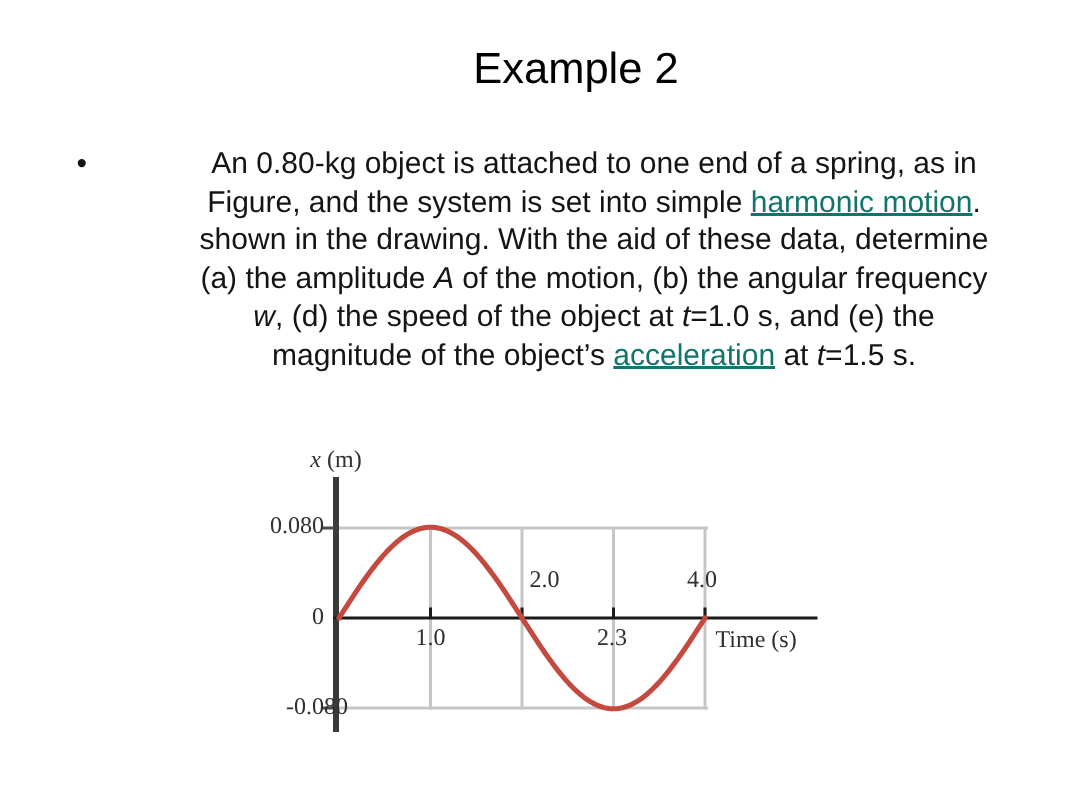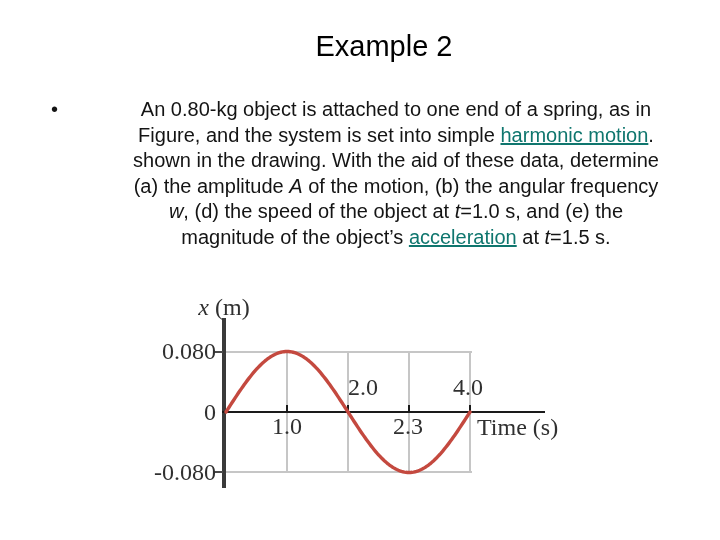--- a/index.html
+++ b/index.html
@@ -7,21 +7,21 @@
          font-family:"Liberation Sans",sans-serif;}
   .title{position:absolute;left:64px;top:30px;width:640px;margin:0;text-align:center;
          font-size:29px;font-weight:400;color:#000000;}
   .bullet{position:absolute;left:51px;top:97px;font-size:20px;line-height:25.6px;color:#141414;}
   .body-lines{position:absolute;left:72px;top:97px;width:648px;font-size:20px;
               line-height:25.6px;color:#141414;text-align:center;}
   .tline{white-space:nowrap;}
   .link{color:#0f766e;cursor:pointer;}
   .ital{font-style:italic;}
   .pl{position:absolute;}
-  .serif{font-family:"Liberation Serif",serif;font-size:24px;line-height:22px;color:#303030;}
+  .serif{font-family:"Liberation Serif",serif;font-size:16px;line-height:22px;color:#303030;}
   .grid{background:#c6c6c6;}
   .yaxis{left:222px;top:318px;width:4px;height:170px;background:#3a3a3a;}
   .xaxis{left:222px;top:411px;width:323px;height:2px;background:#1a1a1a;}
   .ytick{left:214px;width:9px;height:2px;background:#4a4a4a;}
   .xtick{top:405px;width:2px;height:7px;background:#1a1a1a;}
   .vgrid{top:352px;width:2px;height:121px;}
   .hgrid{left:226px;width:246px;height:2px;}
   .r{text-align:right;}
   .c{text-align:center;}
 </style>
@@ -63,21 +63,21 @@
 
     <svg id="curve-svg" style="position:absolute;left:222px;top:348px;width:254px;height:130px;overflow:visible" viewBox="0 0 254 130">
       <path id="sine-path" fill="none" stroke-width="3.4" stroke-linecap="round" stroke-linejoin="round" d="M4.00 64.00 L5.53 61.62 L7.05 59.25 L8.57 56.89 L10.10 54.54 L11.63 52.20 L13.15 49.88 L14.67 47.58 L16.20 45.30 L17.73 43.06 L19.25 40.85 L20.78 38.67 L22.30 36.53 L23.82 34.44 L25.35 32.39 L26.88 30.39 L28.40 28.44 L29.93 26.54 L31.45 24.71 L32.97 22.93 L34.50 21.22 L36.02 19.57 L37.55 18.00 L39.07 16.49 L40.60 15.05 L42.13 13.70 L43.65 12.42 L45.18 11.21 L46.70 10.09 L48.23 9.06 L49.75 8.11 L51.27 7.24 L52.80 6.46 L54.32 5.77 L55.85 5.17 L57.38 4.66 L58.90 4.24 L60.43 3.92 L61.95 3.69 L63.48 3.55 L65.00 3.50 L66.52 3.55 L68.05 3.69 L69.58 3.92 L71.10 4.24 L72.63 4.66 L74.15 5.17 L75.67 5.77 L77.20 6.46 L78.73 7.24 L80.25 8.11 L81.77 9.06 L83.30 10.09 L84.83 11.21 L86.35 12.42 L87.88 13.70 L89.40 15.05 L90.92 16.49 L92.45 18.00 L93.98 19.57 L95.50 21.22 L97.02 22.93 L98.55 24.71 L100.08 26.54 L101.60 28.44 L103.13 30.39 L104.65 32.39 L106.17 34.44 L107.70 36.53 L109.23 38.67 L110.75 40.85 L112.27 43.06 L113.80 45.30 L115.33 47.58 L116.85 49.88 L118.38 52.20 L119.90 54.54 L121.42 56.89 L122.95 59.25 L124.48 61.62 L126.00 64.00 L127.52 66.38 L129.05 68.75 L130.58 71.11 L132.10 73.46 L133.63 75.80 L135.15 78.12 L136.67 80.42 L138.20 82.70 L139.72 84.94 L141.25 87.15 L142.78 89.33 L144.30 91.47 L145.83 93.56 L147.35 95.61 L148.88 97.61 L150.40 99.56 L151.92 101.46 L153.45 103.29 L154.97 105.07 L156.50 106.78 L158.03 108.43 L159.55 110.00 L161.08 111.51 L162.60 112.95 L164.13 114.30 L165.65 115.58 L167.17 116.79 L168.70 117.91 L170.22 118.94 L171.75 119.89 L173.28 120.76 L174.80 121.54 L176.33 122.23 L177.85 122.83 L179.38 123.34 L180.90 123.76 L182.42 124.08 L183.95 124.31 L185.47 124.45 L187.00 124.50 L188.53 124.45 L190.05 124.31 L191.58 124.08 L193.10 123.76 L194.63 123.34 L196.15 122.83 L197.67 122.23 L199.20 121.54 L200.72 120.76 L202.25 119.89 L203.78 118.94 L205.30 117.91 L206.83 116.79 L208.35 115.58 L209.88 114.30 L211.40 112.95 L212.92 111.51 L214.45 110.00 L215.97 108.43 L217.50 106.78 L219.03 105.07 L220.55 103.29 L222.08 101.46 L223.60 99.56 L225.13 97.61 L226.65 95.61 L228.17 93.56 L229.70 91.47 L231.22 89.33 L232.75 87.15 L234.28 84.94 L235.80 82.70 L237.33 80.42 L238.85 78.12 L240.38 75.80 L241.90 73.46 L243.42 71.11 L244.95 68.75 L246.47 66.38 L248.00 64.00 " stroke="#c4493f"></path>
     </svg>
 
     <div class="pl serif c" style="left:186px;top:296px;width:76px">
       <span class="ital">x</span><span> (m)</span>
     </div>
     <div class="pl serif r" style="left:150px;top:340px;width:66px">0.080</div>
     <div class="pl serif r" style="left:150px;top:401px;width:66px">0</div>
-    <div class="pl serif r" style="left:146px;top:461px;width:70px">-0.080</div>
+    <div class="pl serif r" style="left:162px;top:461px;width:70px">-0.080</div>
 
     <div class="pl serif c" style="left:262px;top:415px;width:50px">1.0</div>
     <div class="pl serif c" style="left:338px;top:376px;width:50px">2.0</div>
     <div class="pl serif c" style="left:383px;top:415px;width:50px">2.3</div>
     <div class="pl serif c" style="left:443px;top:376px;width:50px">4.0</div>
     <div class="pl serif" style="left:477px;top:416px;width:90px">Time (s)</div>
   </div>
 
 </div>
 

